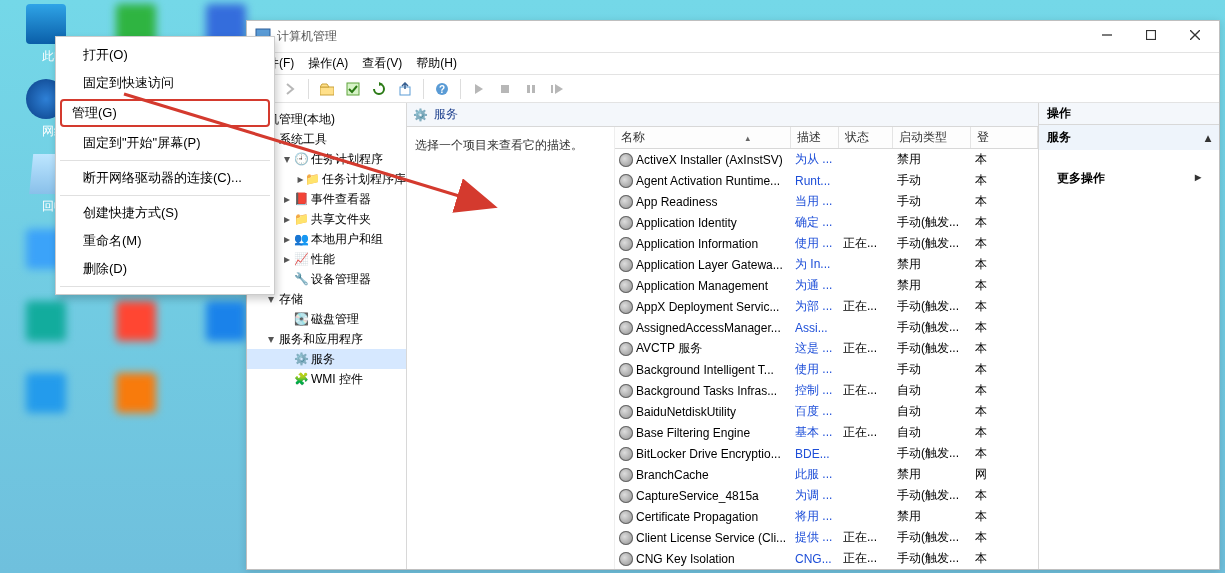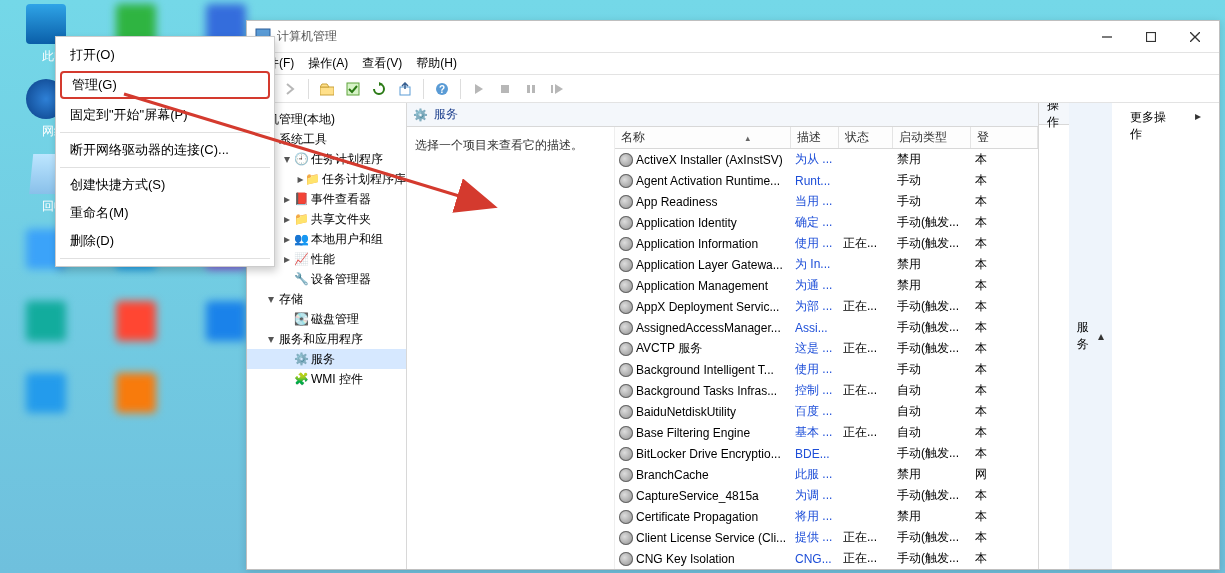--- a/index.html
+++ b/index.html
@@ -38,21 +38,21 @@
     position: absolute;
     left: 55px; top: 36px;
     width: 220px;
     background:#fff;
     border:1px solid #ccc;
     box-shadow: 2px 4px 8px rgba(0,0,0,0.2);
     padding: 4px 0;
     z-index: 100;
   }
   .ctx-item {
-    padding: 5px 14px;
+    padding: 5px 27px;
     line-height: 18px;
     font-size: 13px;
   }
   .ctx-sep { height:1px; background:#e0e0e0; margin:3px 4px; }
   .ctx-hi {
     border: 2px solid #d43a2e;
     border-radius: 4px;
     margin: 2px 4px;
     padding: 3px 10px;
   }
@@ -65,21 +65,21 @@
     position: absolute;
     left: 246px; top: 20px;
     width: 974px; height: 550px;
     background:#fff;
     border:1px solid #bfbfbf;
     box-shadow: 0 2px 8px rgba(0,0,0,0.15);
     display:flex; flex-direction:column;
   }
   .titlebar {
     height: 32px;
-    display:flex; align-items:center; justify-content:space-between;
+    display:flex; justify-content:space-between;
     padding: 0 2px 0 8px;
     border-bottom:1px solid #e3e3e3;
     color:#555;
   }
   .titlebar .left { display:flex; align-items:center; gap:6px; }
   .tb-btns { display:flex; }
   .tb-btn { width:44px; height:28px; display:flex; align-items:center; justify-content:center; color:#333; }
   .menubar {
     height: 22px;
     display:flex; align-items:center;
@@ -163,28 +163,28 @@
   .row .la { flex:1;}
   .gear{
     width:14px;height:14px; flex:none;
     border-radius:50%;
     background: radial-gradient(circle at 40% 40%, #ddd,#888);
     box-shadow: inset 0 0 0 1px #666;
   }
 
   .act-pane{
     width:180px;
-    display:flex; flex-direction:row;
+    display:flex; flex-direction:column;font-weight:bold;
   }
   .act-h{
     height:22px; background:#f4f7fb; border-bottom:1px solid #d8d8d8;
     display:flex; align-items:center; padding-left:8px;
   }
   .act-sub{ background:#eef4fb; padding:4px 8px; display:flex; align-items:center; justify-content:space-between;}
-  .act-item{ padding:6px 18px; display:flex; align-items:flex-start; gap:24px;}
+  .act-item{ padding:20px 18px; display:flex; align-items:flex-start; gap:24px;}
   .tri{ color:#333;}
 
 </style>
 </head>
 <body>
 
 <div class="desktop-icons">
   <div class="d-row">
     <div class="d-icon">
       <div class="gfx" style="background:linear-gradient(#2fa4e7,#0a5ea8);"></div>
@@ -246,20 +246,21 @@
       </div>
       <div class="d-icon blur">
         <div class="gfx" style="background:#e67e22"></div>
         <span>&nbsp;</span>
       </div>
     </div>
 </div>
 
 <div class="ctx">
   <div class="ctx-item">打开(O)</div>
+  <div class="ctx-item">固定到快速访问</div>
   <div class="ctx-item ctx-hi">管理(G)</div>
   <div class="ctx-item">固定到"开始"屏幕(P)</div>
   <div class="ctx-sep"></div>
   <div class="ctx-item">断开网络驱动器的连接(C)...</div>
   <div class="ctx-sep"></div>
   <div class="ctx-item">创建快捷方式(S)</div>
   <div class="ctx-item">重命名(M)</div>
   <div class="ctx-item">删除(D)</div>
   <div class="ctx-sep"></div>
 </div>

